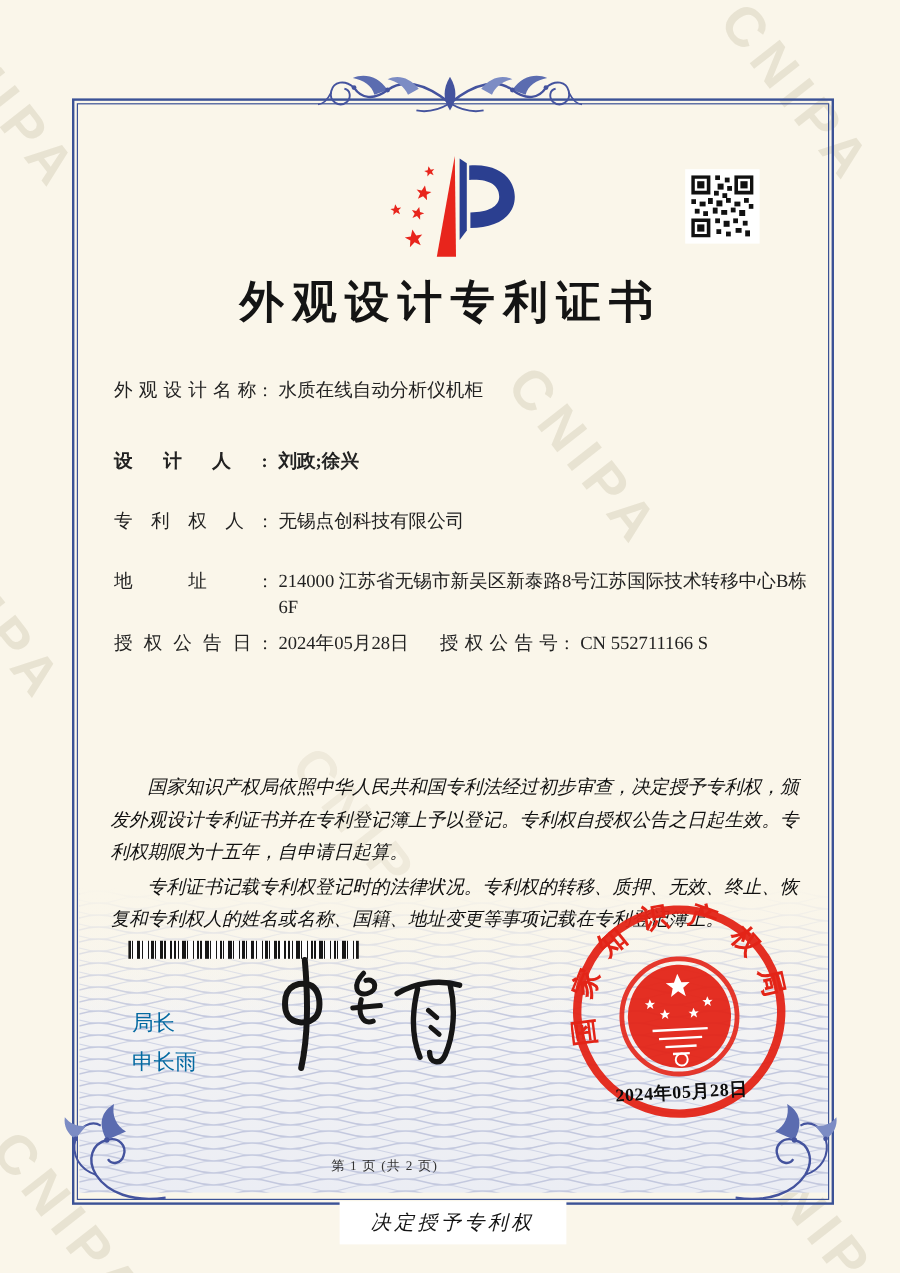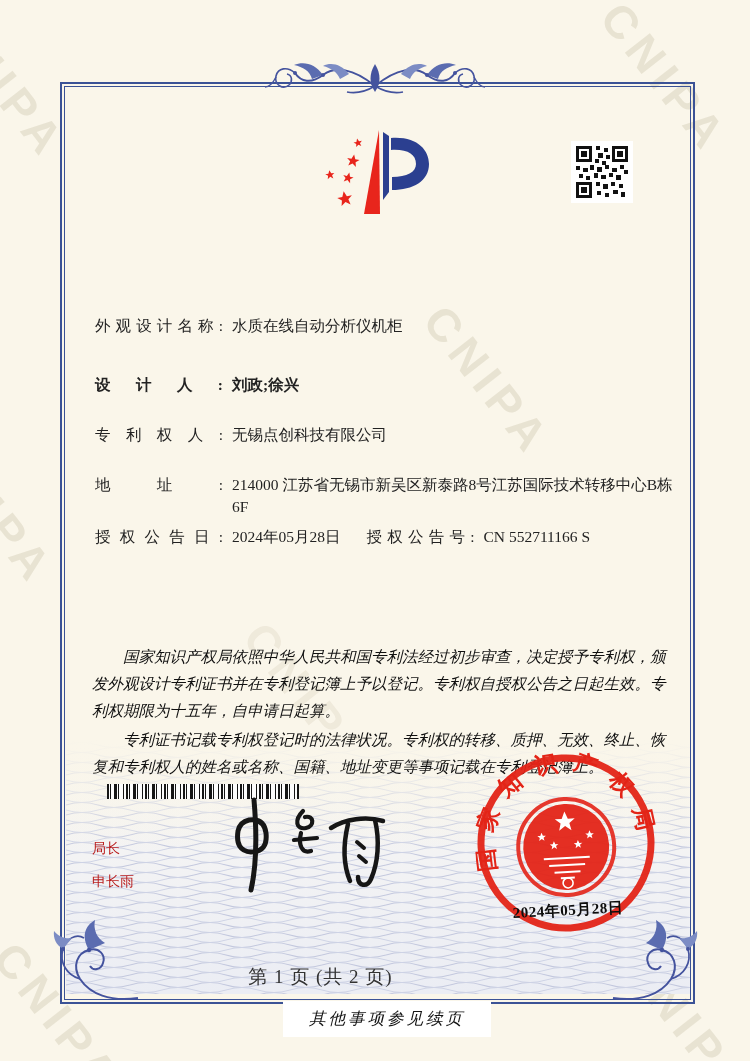--- a/index.html
+++ b/index.html
@@ -70,35 +70,35 @@
   .paras p{margin:0 0 2px 0; text-indent:2em;}
   
   .barcode{
     position:absolute; left:107px; top:784px; width:192px; height:15px; z-index:7;
     background:repeating-linear-gradient(90deg,
       #161616 0 2px,#fdfdfd 2px 3px,#161616 3px 4px,#fdfdfd 4px 7px,
       #161616 7px 10px,#fdfdfd 10px 11px,#161616 11px 12px,#fdfdfd 12px 16px,
       #161616 16px 17px,#fdfdfd 17px 19px);
   }
   .signer{
-    position:absolute; left:92px; z-index:7;
+    position:absolute; left:110px; z-index:7;
     font-family:"Liberation Sans","DejaVu Sans",sans-serif;
-    font-size:14px; color:#b91c1c;
+    font-size:18px; color:#0369a1;
   }
   .signer.t1{top:840px;} .signer.t2{top:873px;}
   .signature{position:absolute; left:215px; top:793px; z-index:7;}
   .seal{position:absolute; left:475px; top:752px; z-index:7; transform:rotate(-3deg);}
   .seal-date{
     position:absolute; left:498px; top:901px; width:140px; z-index:8;
     text-align:center; font-weight:bold; font-size:15px; color:#0d0d0d;
     transform:rotate(-3deg); letter-spacing:0.5px;
   }
   .page-note{
     position:absolute; left:60px; top:964px; width:521px; z-index:7;
-    text-align:center; font-size:19px; color:#333; letter-spacing:1px;
+    text-align:center; font-size:11px; color:#333; letter-spacing:1px;
   }
   .footer-note-box{
     position:absolute; left:283px; top:1001px; z-index:7;
     background:#ffffff; padding:7px 26px;
   }
   .footer-note{
     font-size:16.5px; font-style:italic; letter-spacing:3px; color:#141414;
   }
 </style>
 </head>
@@ -232,20 +232,21 @@
         <rect x="35" y="36" width="4" height="4"></rect>
           <rect x="43" y="38" width="4" height="4"></rect>
         <rect x="21" y="45" width="4" height="4"></rect>
           <rect x="29" y="47" width="4" height="4"></rect>
         <rect x="37" y="44" width="5" height="4"></rect>
           <rect x="45" y="46" width="4" height="5"></rect>
       </g>
     </svg>
   </div>
 
+  <div class="title">外观设计专利证书</div>
 
   <div class="fields">
     <div class="frow">
       <span class="f-label">外观设计名称:</span><span class="f-value nowrap">水质在线自动分析仪机柜</span>
     </div>
     <div class="frow gap-lg">
       <span class="f-label">设计人:</span><span class="f-value nowrap">刘政;徐兴</span>
     </div>
     <div class="frow gap-md">
       <span class="f-label">专利权人:</span><span class="f-value nowrap">无锡点创科技有限公司</span>
@@ -308,16 +309,16 @@
         <path d="M84,126 L98,126"></path>
         <circle cx="91" cy="131" r="5" stroke-width="1.6"></circle>
       </g>
     </g>
   </svg>
   <div class="seal-date">2024年05月28日</div>
 
   <div class="page-note">第 1 页 (共 2 页)</div>
 
   <div class="footer-note-box">
-    <span class="footer-note">其他事项参见续页</span>
+    <span class="footer-note">决定授予专利权</span>
   </div>
 
 </div>
 
 </body></html>

